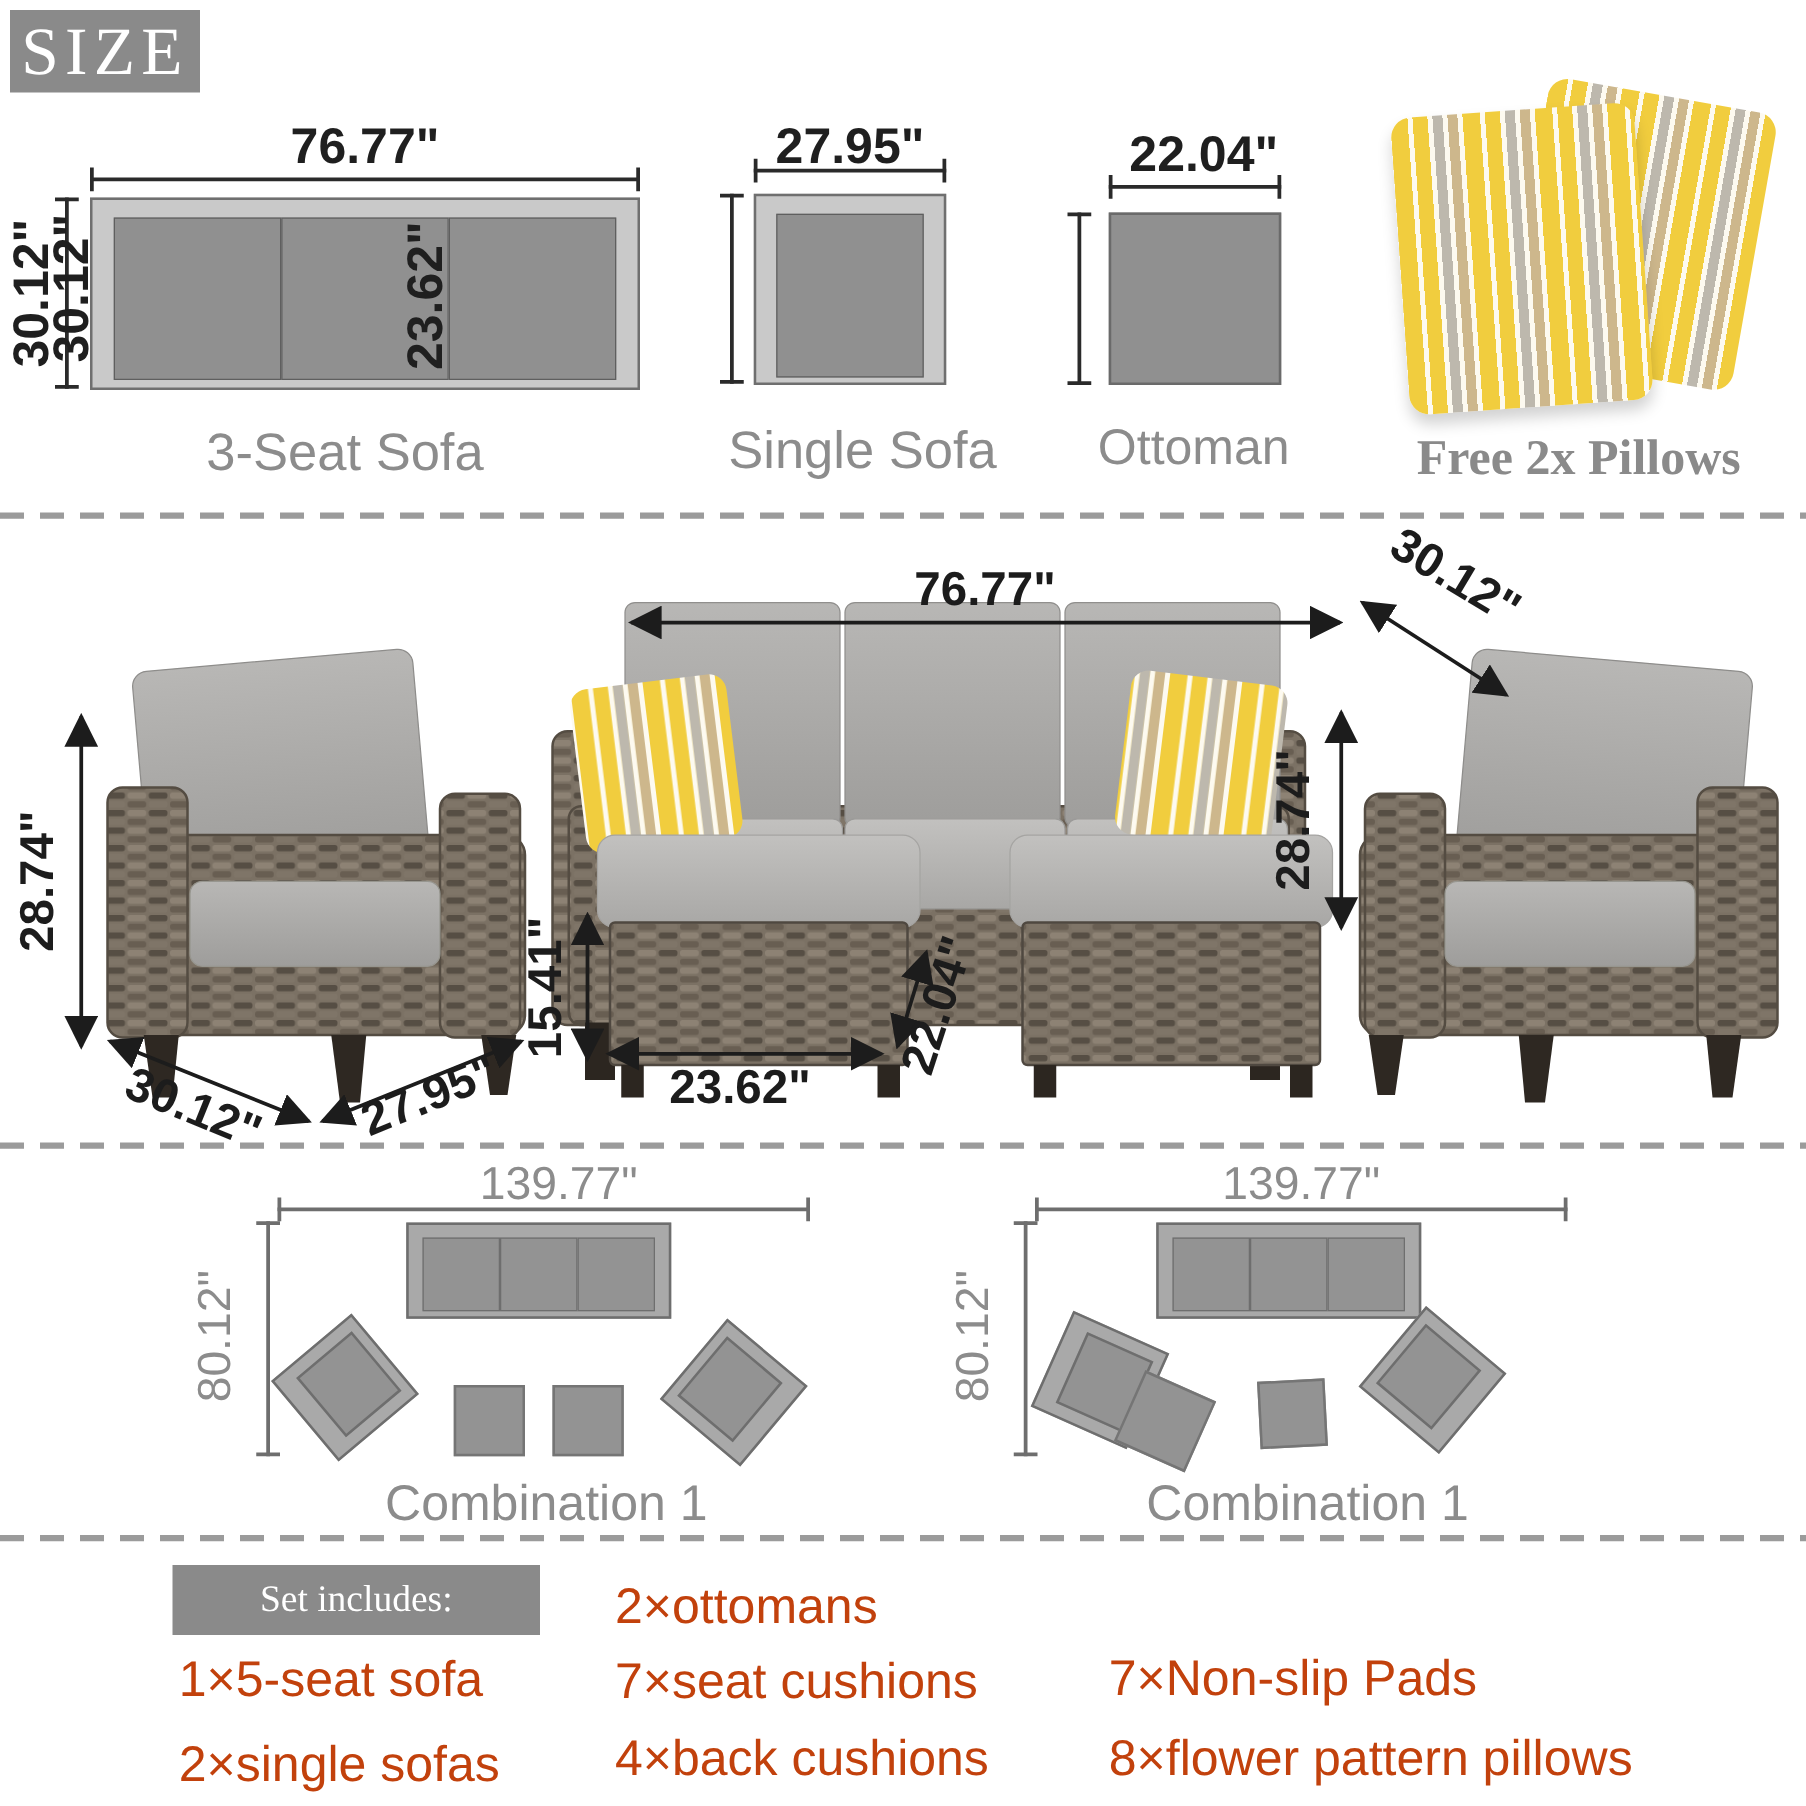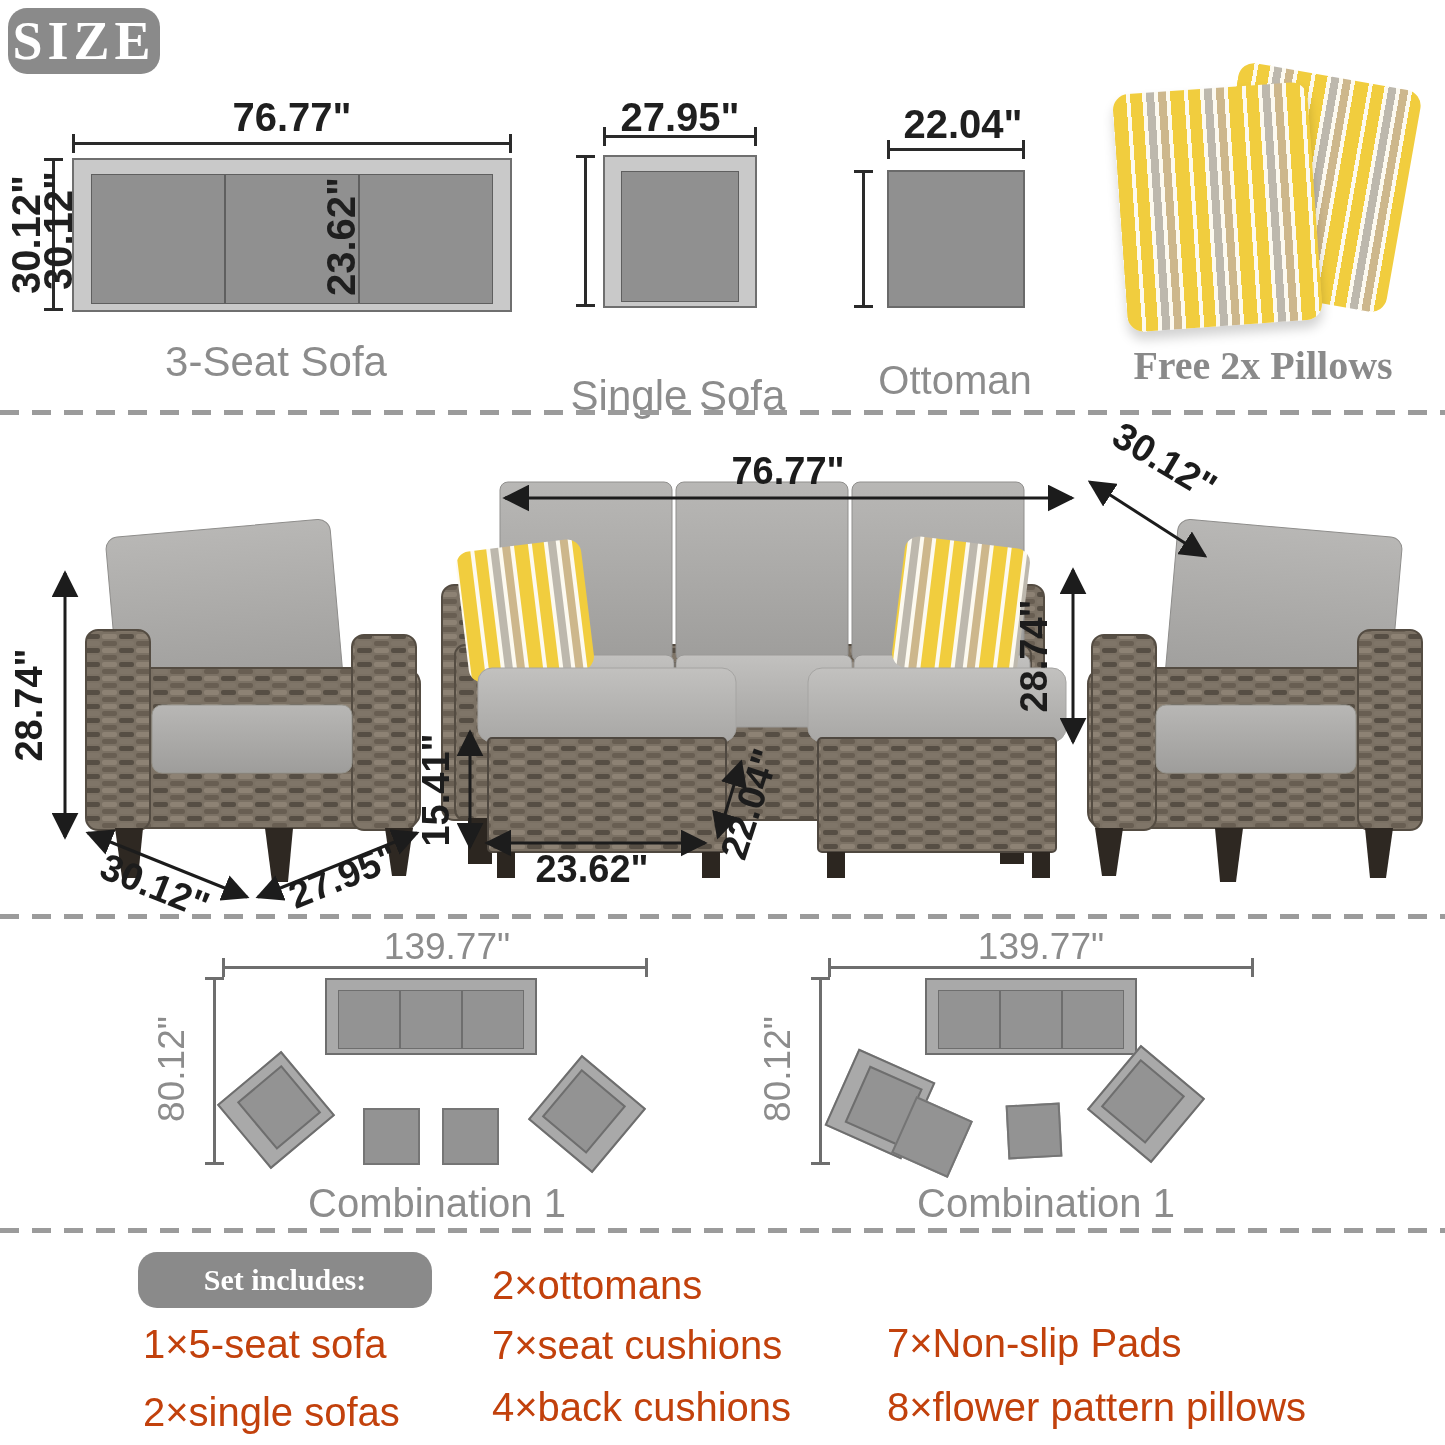--- a/index.html
+++ b/index.html
@@ -31,21 +31,21 @@
             display:flex;padding:10px 11px 4px 11px;}
   .sofa-top .cush{flex:1;background:#939393;border:1px solid #6e6e6e;}
   .chair-top{position:absolute;width:84px;height:84px;background:#a9a9a9;border:2px solid #6e6e6e;box-sizing:border-box;}
   .chair-top .ct-c{position:absolute;top:9px;bottom:9px;background:#939393;border:2px solid #6e6e6e;}
   .chair-top.bl .ct-c{left:15px;right:7px;}
   .chair-top.br .ct-c{left:7px;right:15px;}
   .ottoman-top{position:absolute;background:#939393;border:2px solid #757575;box-sizing:border-box;}
 
   
   .badge{position:absolute;background:#8a8a8a;color:#fff;display:flex;align-items:center;justify-content:center;
-         font-family:"Liberation Serif",serif;font-weight:bold;border-radius:19px;}
+         font-family:"Liberation Serif",serif;font-weight:normal;}
   #size-badge{left:8px;top:8px;width:152px;height:66px;font-size:54px;letter-spacing:5px;}
 
   
   .pillow{position:absolute;border-radius:16px;
       background:repeating-linear-gradient(90deg,
         #f1cd3e 0 14px,#fdfaf0 14px 18px,#f1cd3e 18px 30px,#fdfaf0 30px 34px,
         #bdb8ad 34px 42px,#fdfaf0 42px 46px,#cdb78c 46px 54px,#fdfaf0 54px 58px);}
   #pillow-back{left:1220px;top:75px;width:185px;height:225px;transform:rotate(10deg);}
   #pillow-front{left:1120px;top:88px;width:195px;height:238px;transform:rotate(-4deg);
       box-shadow:0 8px 12px rgba(0,0,0,.18);}
@@ -81,30 +81,30 @@
   </div>
 
   <div>
     <div class="dim-label" style="left:580px;top:95px;width:200px;">27.95"</div>
     <div class="tlh" style="left:603px;top:135px;width:154px;"></div>
     <div class="dim-label vlab" style="left:-22px;top:208px;">30.12"</div>
     <div class="tlv" style="left:584px;top:155px;height:152px;"></div>
     <div class="tvf" style="left:603px;top:155px;width:154px;height:153px;padding:14px 16px 4px 16px;">
       <div class="cush"></div>
     </div>
-    <div class="item-label" style="left:568px;top:336px;width:220px;margin-top:36px;">Single Sofa</div>
+    <div class="item-label" style="left:580px;top:336px;width:220px;">Single Sofa</div>
   </div>
 
   <div>
     <div class="dim-label" style="left:863px;top:102px;width:200px;">22.04"</div>
     <div class="tlh" style="left:887px;top:148px;width:138px;"></div>
     <div class="dim-label vlab" style="left:261px;top:214px;">23.62"</div>
     <div class="tlv" style="left:862px;top:170px;height:138px;"></div>
     <div class="otto-rect" style="left:887px;top:170px;width:138px;height:138px;"></div>
-    <div class="item-label" style="left:855px;top:358px;width:200px;font-size:40px;">Ottoman</div>
+    <div class="item-label" style="left:855px;top:336px;width:200px;font-size:40px;">Ottoman</div>
   </div>
 
   <div>
     <div id="pillow-back" class="pillow"></div>
     <div id="pillow-front" class="pillow"></div>
     <div id="pillows-label">Free 2x Pillows</div>
   </div>
 
   <div class="dash" style="top:410px;"></div>
 

